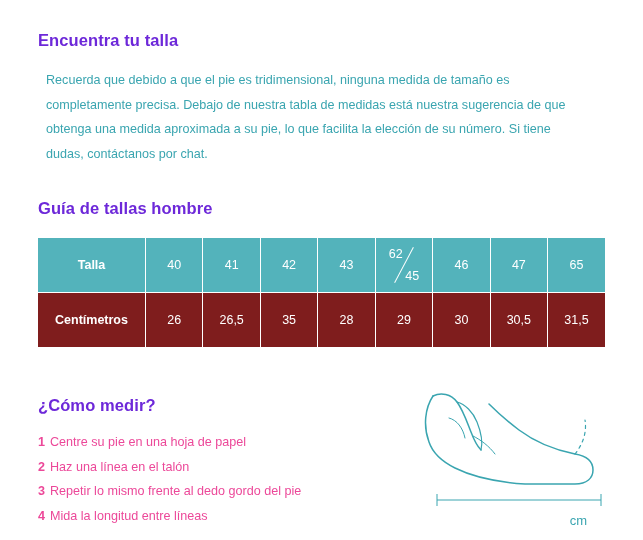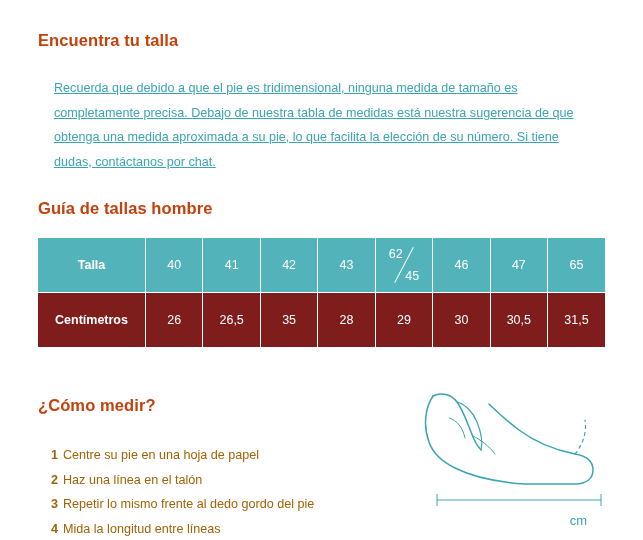--- a/index.html
+++ b/index.html
@@ -17,42 +17,41 @@
   .page {
     position: relative;
     width: 643px;
     height: 540px;
     box-sizing: border-box;
     padding: 0 38px;
   }
   h1.section-title {
     font-size: 16.5px;
     font-weight: bold;
-    color: #c2410c;
+    color: #6d28d9;
     margin: 0;
     padding: 0;
     letter-spacing: 0.1px;
   }
   #title-main {
     position: absolute;
     left: 38px;
     top: 31px;
   }
   #intro {
     position: absolute;
     left: 38px;
     top: 60px;
     width: 556px;
     font-size: 12.6px;
     line-height: 24.5px;
     color: #3aa5b0;
   }
   #intro p {
-    margin: 16px;
-    text-decoration: underline;
+    margin: 8px;
   }
   #title-table {
     position: absolute;
     left: 38px;
     top: 199px;
   }
   
   .size-table-wrap {
     position: absolute;
     left: 38px;
@@ -117,26 +116,26 @@
   
   #title-how {
     position: absolute;
     left: 38px;
     top: 396px;
   }
   ol.steps {
     position: absolute;
     left: 38px;
     top: 430px;
-    margin: 13px;
+    margin: 0;
     padding: 0;
     list-style: none;
     font-size: 12.6px;
     line-height: 24.5px;
-    color: #a16207;
+    color: #ec4899;
   }
   ol.steps li {
     margin: 0;
     padding: 0;
     white-space: nowrap;
   }
   ol.steps li .num {
     font-weight: bold;
     display: inline-block;
     width: 12px;

